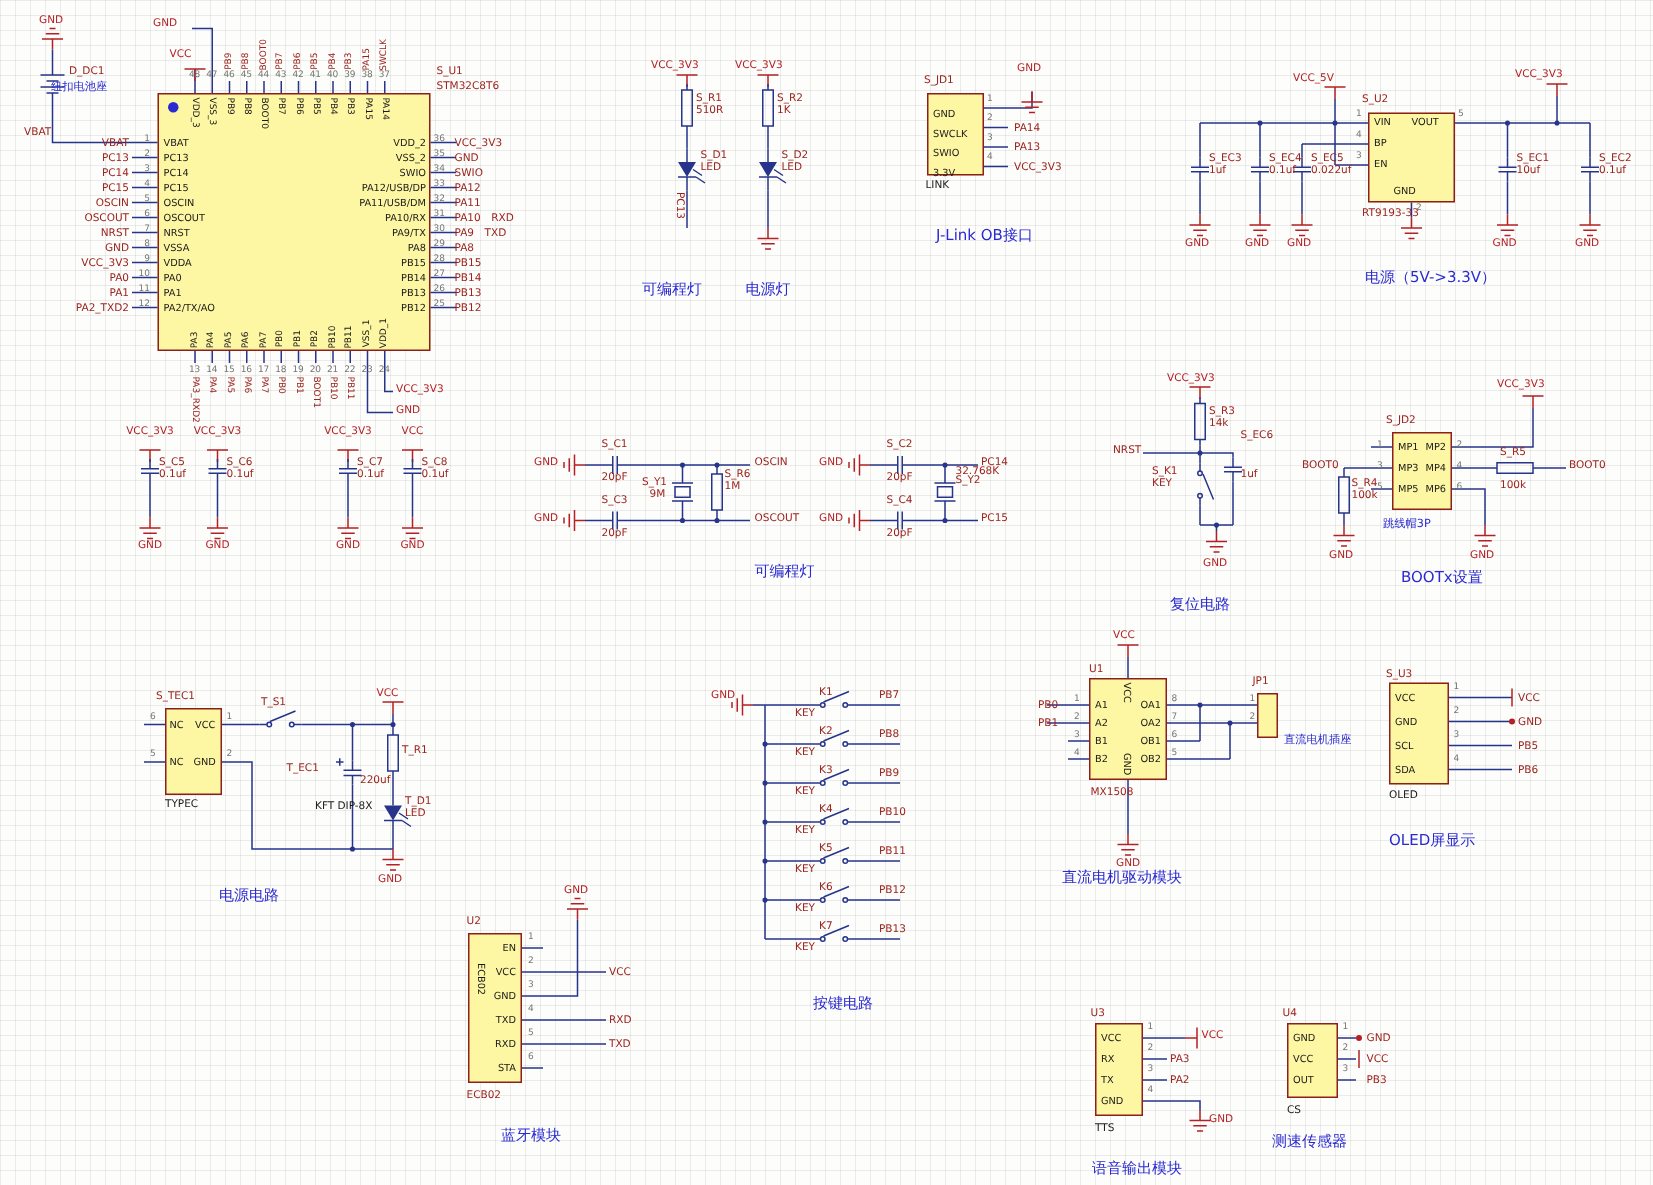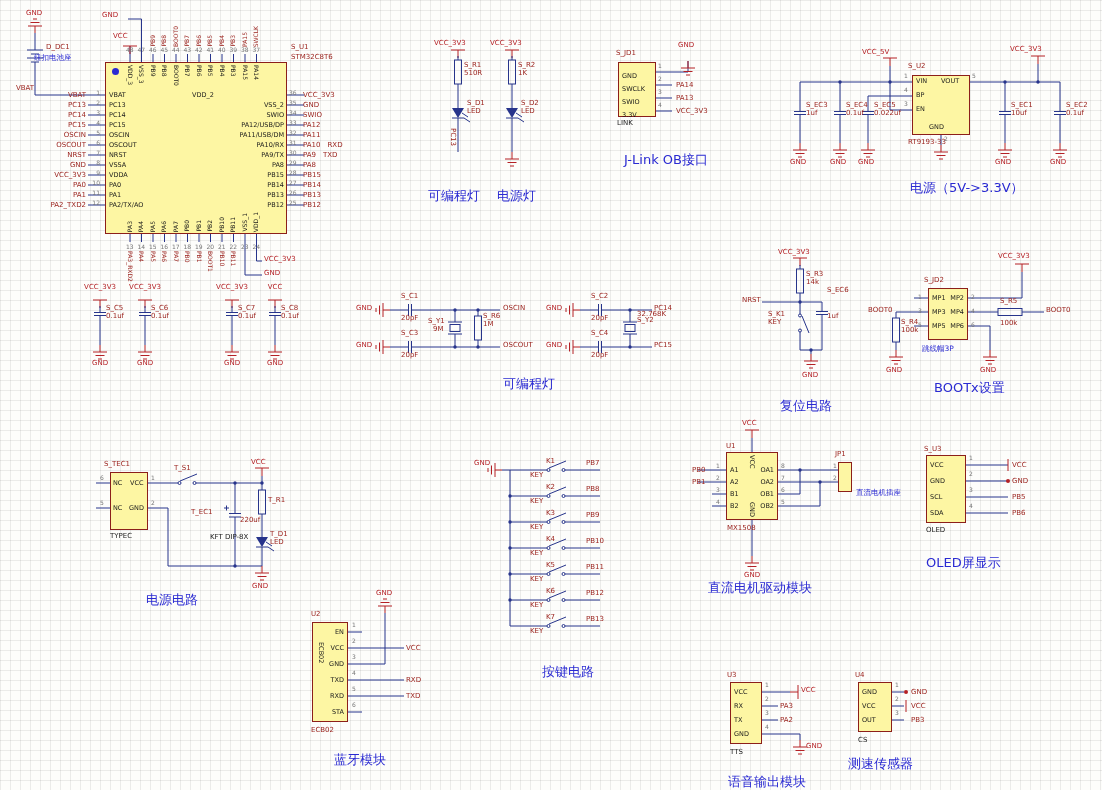--- a/index.html
+++ b/index.html
@@ -13,21 +13,21 @@
   .w{stroke:#27348b;stroke-width:1;fill:none}
   .rw{stroke:#b42025;stroke-width:1;fill:none}
   .b{color:#27348b}.r{color:#b42025}
   .t,.lyr{position:absolute;white-space:nowrap;line-height:1;z-index:3}
   .net{color:#9b231e;font-size:7px}
   .refl{color:#9b231e;font-size:7px}
   .pwrt{color:#b42025;font-size:7px}
   .numt{color:#767676;font-size:6px}
   .pnm{color:#1a1a1a;font-size:6.5px}
   .blkt{color:#1a1a1a;font-size:7px}
-  .capt{color:#2a2ad2;font-size:13px}
+  .capt{color:#2a2ad2;font-size:10px}
   .capsm{color:#2a2ad2;font-size:7.5px}
   .vup{writing-mode:vertical-rl;transform:rotate(180deg)}
   .vdn{writing-mode:vertical-rl}
   .r10{height:10px;display:flex;align-items:center}
   .r12{height:12px;line-height:12px}
   .r13{height:13px;line-height:13px}
   .r14{height:14px;line-height:14px}
   .r16{height:16px;line-height:16px}
   .pl-net{flex:1;text-align:right}
   .pl-num{width:16px;text-align:right;padding-right:2px;position:relative;top:-2px}
@@ -410,21 +410,21 @@
       <span class="net" style="margin-left:7px"></span>
     </div>
       <div class="r10" style="width:130px">
       <span class="numt pr-num">25</span>
       <span class="net">PB12</span>
       <span class="net" style="margin-left:7px"></span>
     </div>
     </div>
   <div class="lyr" style="left:192px;top:90px">
 
-  <div class="r10" style="width:92px;">
+  <div class="r10" style="width:92px;justify-content:flex-end">
         <span class="pnm">VDD_2</span>
       </div>
       <div class="r10" style="width:92px;justify-content:flex-end">
         <span class="pnm">VSS_2</span>
       </div>
       <div class="r10" style="width:92px;justify-content:flex-end">
         <span class="pnm">SWIO</span>
       </div>
       <div class="r10" style="width:92px;justify-content:flex-end">
         <span class="pnm">PA12/USB/DP</span>

